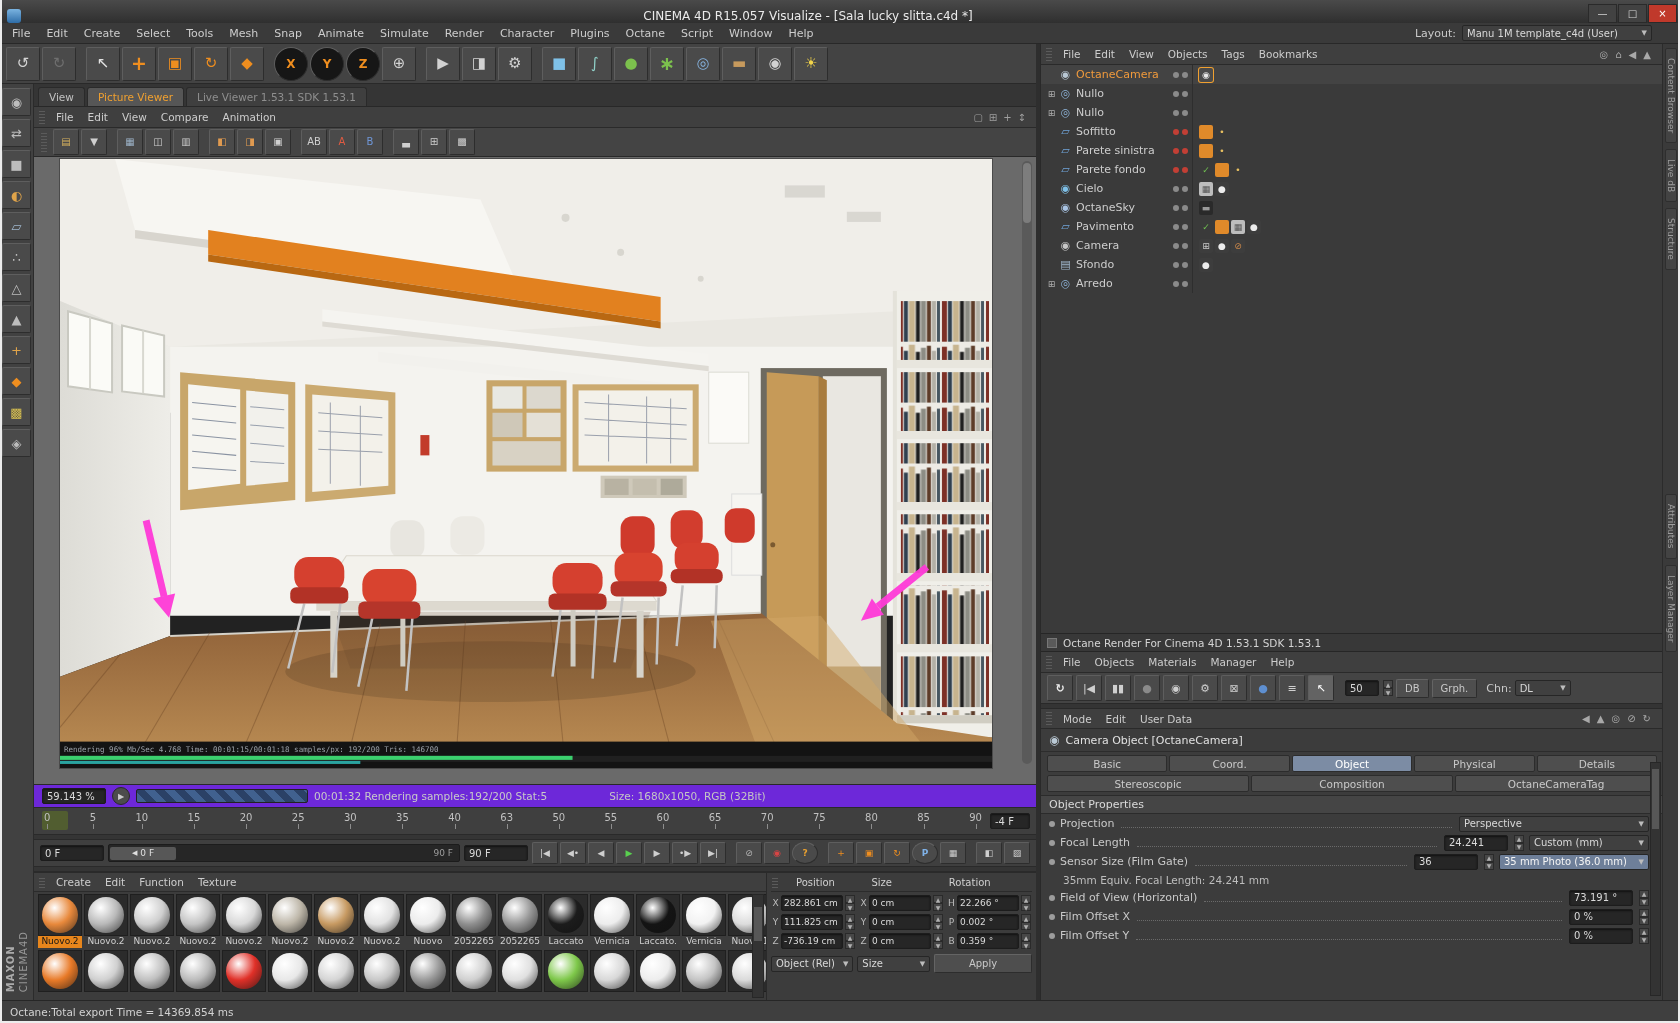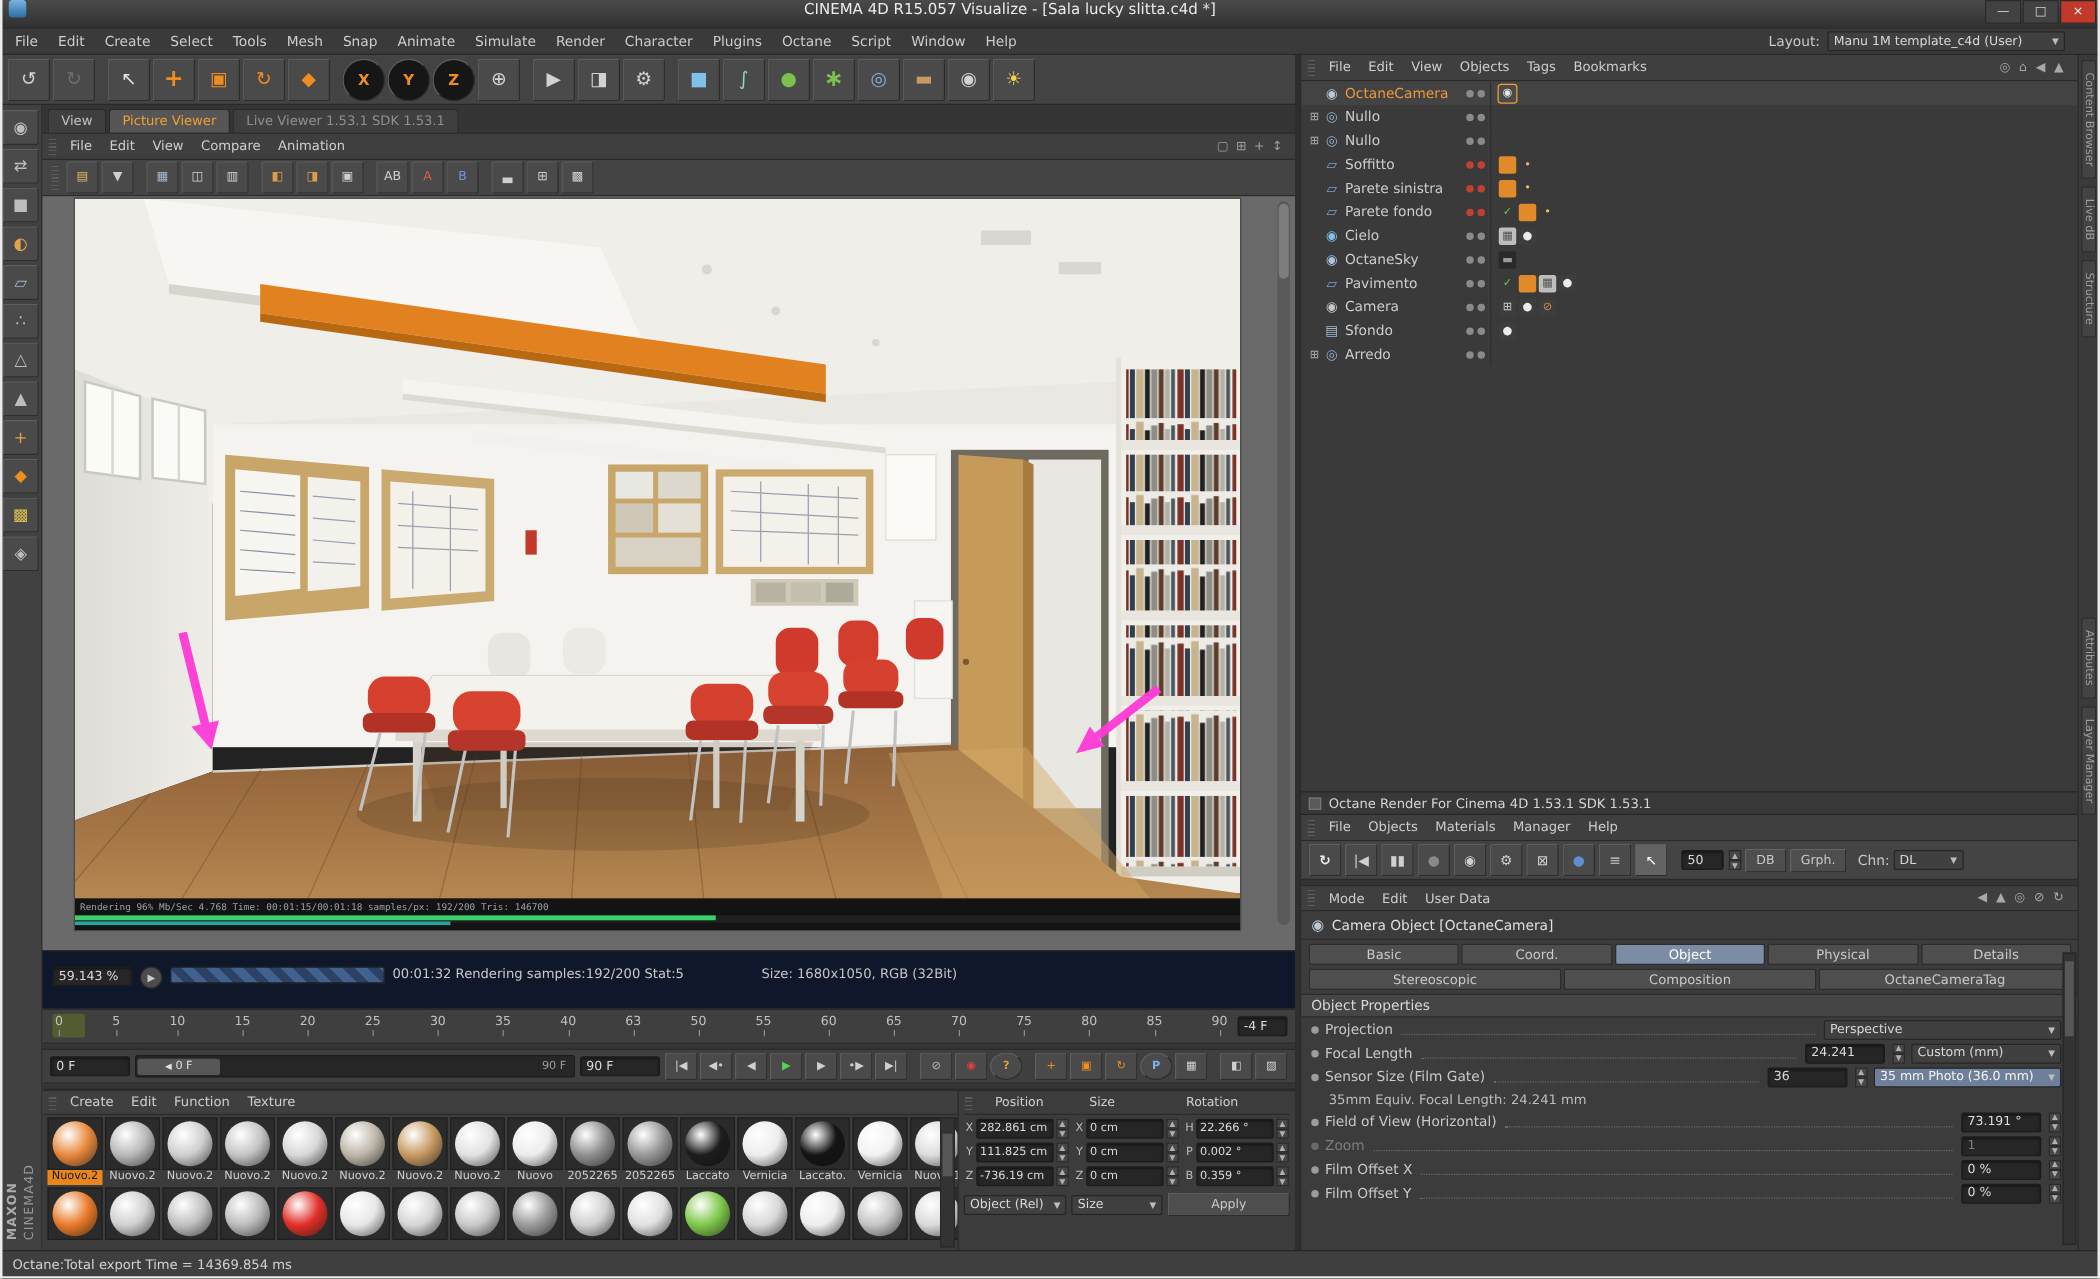--- a/index.html
+++ b/index.html
@@ -1,20 +1,20 @@
 <!DOCTYPE html>
 <html><head>
 <meta charset="utf-8">
 <style>
   html,body{margin:0;padding:0;background:#1b1b1b}
   #app{position:relative;width:1680px;height:1023px;overflow:hidden;background:#3c3c3c;
        font-family:"DejaVu Sans","Liberation Sans",sans-serif;font-size:11px;color:#c9c9c9;user-select:none}
   .abs{position:absolute}
   
-  .titlebar{left:0;top:0;width:1680px;height:23px;display:flex;align-items:flex-start;
+  .titlebar{left:0;top:0;width:1680px;height:23px;display:flex;align-items:flex-end;
             background:linear-gradient(#4a4a4a,#2f2f2f);border-bottom:1px solid #1f1f1f}
   .tb-icon{width:14px;height:14px;border-radius:3px;background:linear-gradient(#7ab3e0,#2e6da8);margin:0 7px;flex:none}
   .tb-title{flex:1;text-align:center;color:#eaeaea;font-size:12px;white-space:nowrap}
   .tb-btns{display:flex;gap:1px;margin-right:3px}
   .tb-btn{width:27px;height:17px;display:flex;align-items:center;justify-content:center;background:#424242;
           border:1px solid #2a2a2a;color:#d5d5d5;font-size:10px}
   .tb-btn.close{background:#c0392b;color:#fff}
   
   .menubar{left:0;top:23px;width:1680px;height:21px;display:flex;align-items:center;background:#3a3a3a;
            border-bottom:1px solid #282828;padding:0 4px;box-sizing:border-box}
@@ -62,21 +62,21 @@
   .pvtab.active{background:#565656;color:#f0a030}
   .pvtab.dim{color:#8f8f8f}
   .pv-menu{height:20px;display:flex;align-items:center;background:#3f3f3f;border-bottom:1px solid #2a2a2a;padding:0 4px}
   .pv-menu .right{margin-left:auto;display:flex;gap:6px;padding-right:6px;color:#9f9f9f;font-size:10px}
   .pv-toolbar{height:28px;display:flex;align-items:center;gap:2px;background:#444;border-bottom:1px solid #292929;padding:0 6px}
   .viewport{position:relative;flex:1;background:#6a6a6a;overflow:hidden}
   .render-img{position:absolute;left:26px;top:2px;right:44px;bottom:16px;background:#222;box-shadow:0 0 0 1px #4a4a4a}
   .render-img svg{width:100%;height:100%;display:block}
   .vscroll{position:absolute;right:4px;top:4px;bottom:20px;width:10px;background:#5a5a5a;border-radius:5px}
   .vscroll i{position:absolute;left:1px;right:1px;top:2px;height:60px;background:#7d7d7d;border-radius:4px}
-  .pv-status{height:22px;display:flex;gap:6px;background:#0f172a;border-top:1px solid #292929;padding:12px 8px;font-size:10.5px}
+  .pv-status{height:22px;display:flex;align-items:center;gap:6px;background:#6d28d9;border-top:1px solid #292929;padding:0 8px;font-size:10.5px}
   .pv-play{width:16px;height:16px;border-radius:50%;background:#4c4c4c;border:1px solid #2a2a2a;display:flex;align-items:center;justify-content:center;font-size:8px;color:#ccc;flex:none}
   .stripes{width:170px;height:12px;border:1px solid #222;border-radius:2px;flex:none;
            background:repeating-linear-gradient(45deg,#41618f 0 7px,#2b4166 7px 14px)}
   .pv-size{margin-left:56px;color:#c5c5c5}
   
   .ruler{position:relative;height:26px;background:#3f3f3f;border-top:1px solid #2a2a2a;border-bottom:1px solid #2a2a2a;
          display:flex;align-items:center;padding:0 6px 0 10px;gap:8px}
   .ticks{flex:1;display:flex;justify-content:space-between;position:relative;padding-bottom:7px;z-index:1}
   .tick{position:relative;font-size:10px;color:#c0c0c0}
   .tick::after{content:"";position:absolute;left:50%;bottom:-6px;width:1px;height:5px;background:#8d8d8d}
@@ -1134,30 +1134,20 @@
     <div class="prop-row">
       <span class="bullet"></span>
       <span class="plabel">Field of View (Horizontal)</span>
       <span class="leader"></span>
       <span class="fld w64">73.191 °</span>
       <span class="stp">
           <i>▲</i>
           <i>▼</i>
         </span>
     </div>
-    <div class="prop-row dim">
-      <span class="bullet"></span>
-      <span class="plabel">Zoom</span>
-      <span class="leader"></span>
-      <span class="fld w64">1</span>
-      <span class="stp">
-          <i>▲</i>
-          <i>▼</i>
-        </span>
-    </div>
     <div class="prop-row">
       <span class="bullet"></span>
       <span class="plabel">Film Offset X</span>
       <span class="leader"></span>
       <span class="fld w64">0 %</span>
       <span class="stp">
           <i>▲</i>
           <i>▼</i>
         </span>
     </div>

